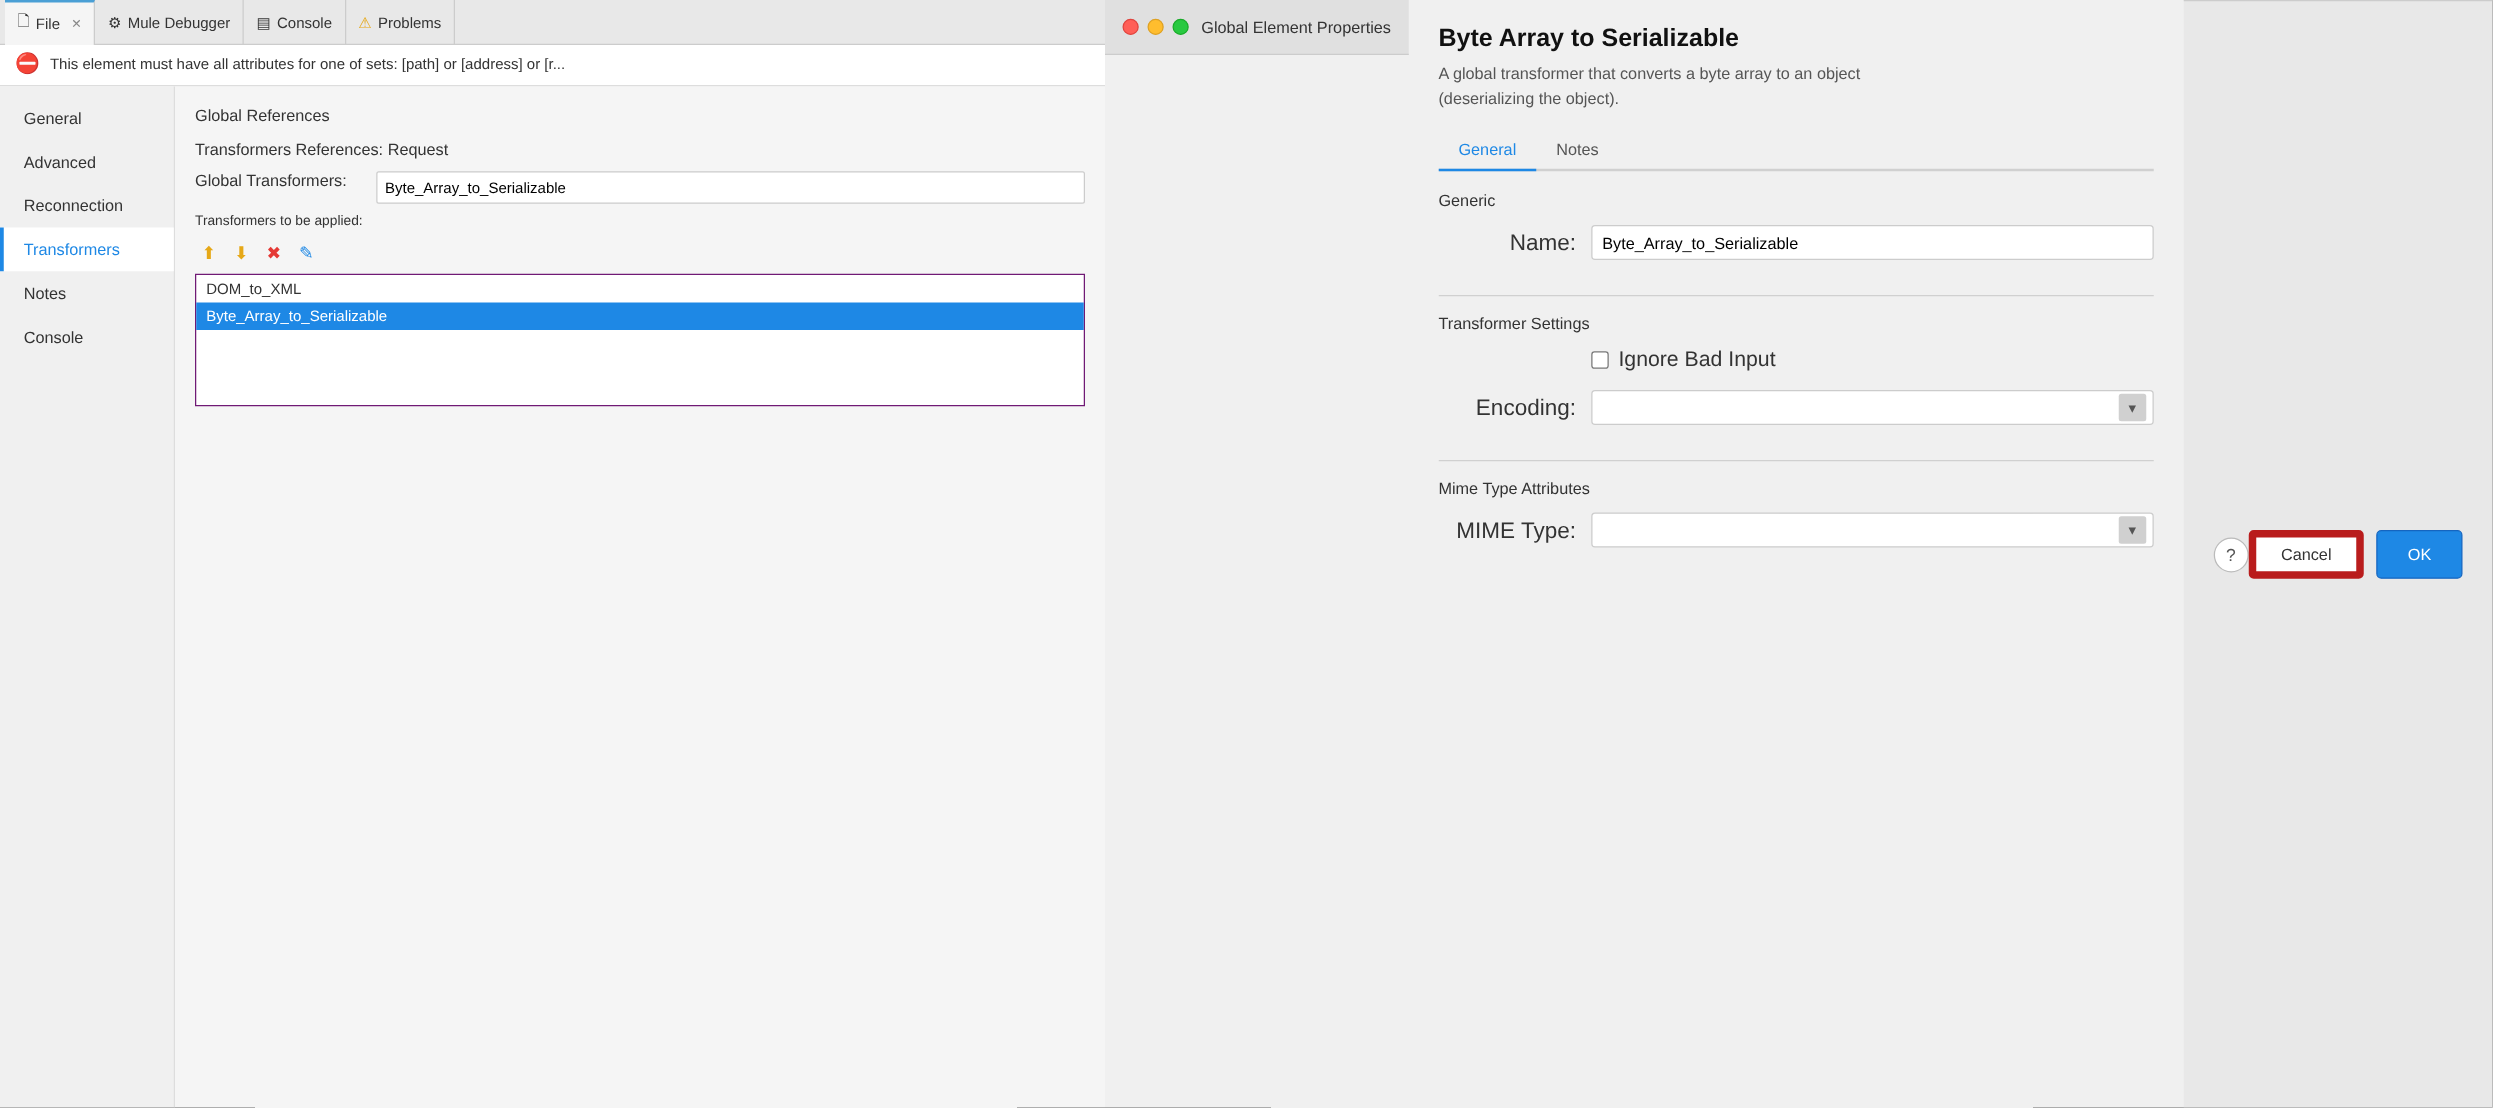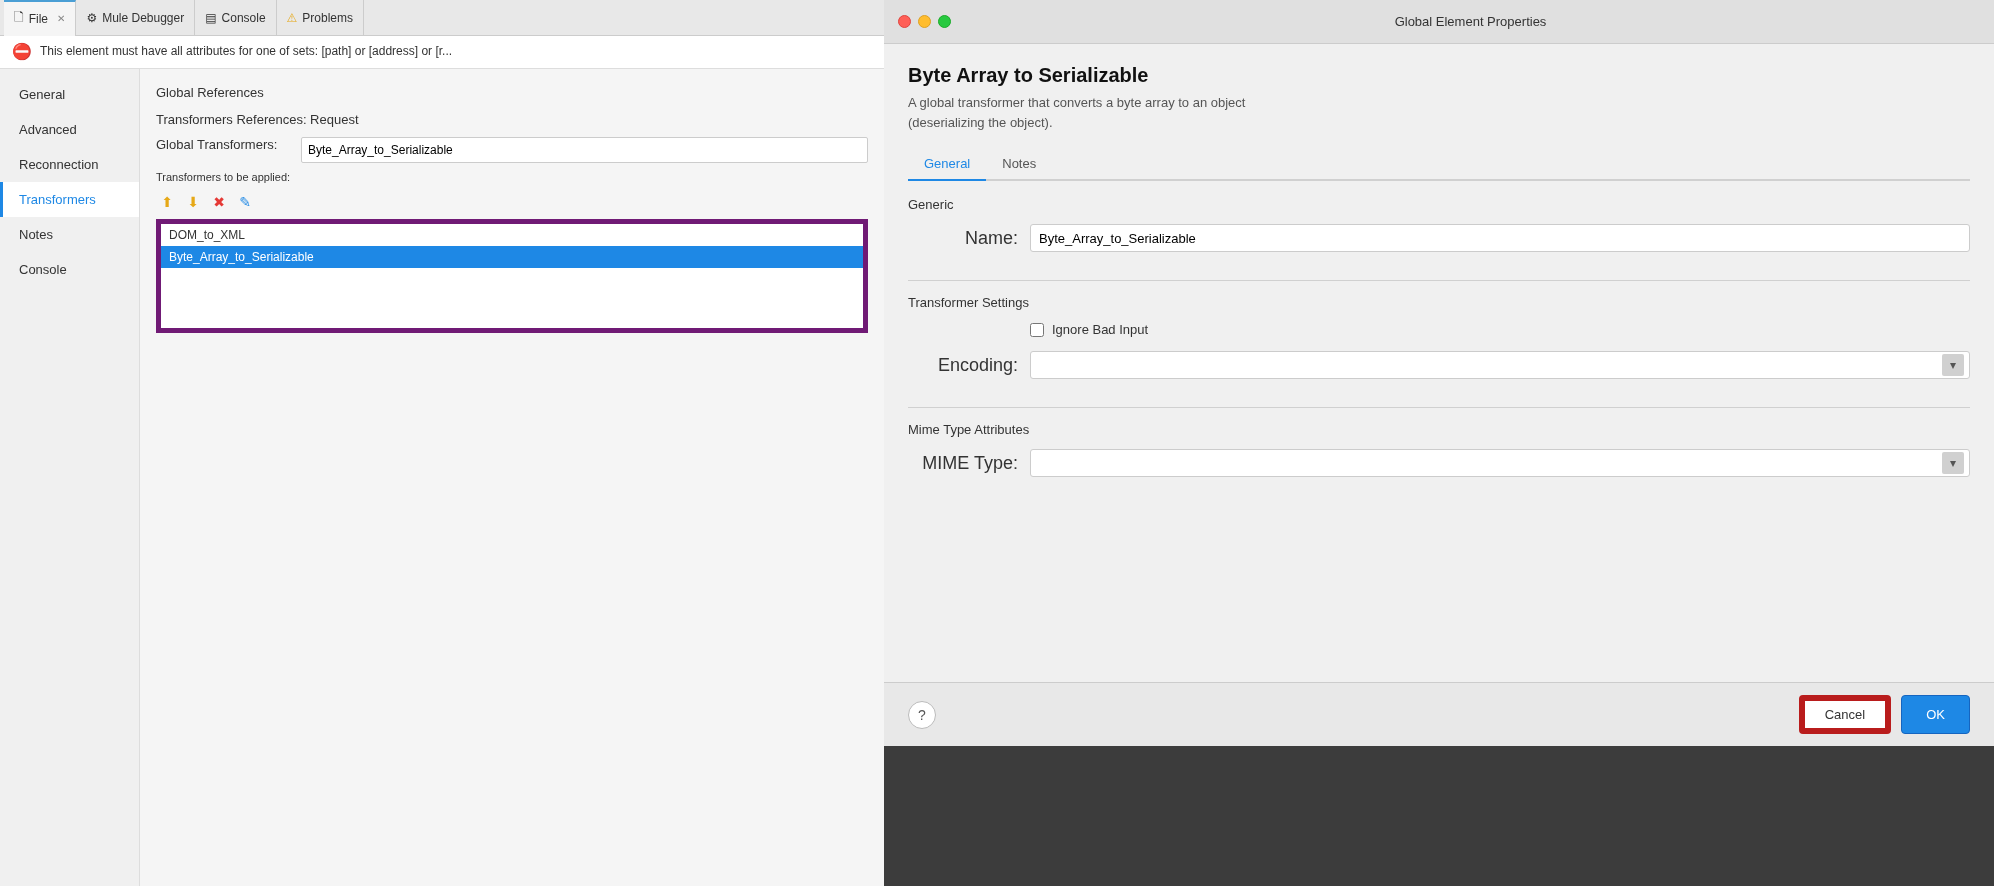--- a/index.html
+++ b/index.html
@@ -153,43 +153,43 @@
     .toolbar-btn {
       width: 22px;
       height: 22px;
       cursor: pointer;
       display: flex;
       align-items: center;
       justify-content: center;
       font-size: 14px;
     }
     .list-container {
-      border: 5px solid #701a75;
+      border: 1px solid #701a75;
       background: #fff;
       min-height: 100px;
     }
     .list-item {
       padding: 4px 8px;
       font-size: 12px;
       color: #333;
     }
     .list-item.selected {
       background: #1e88e5;
       color: #fff;
     }
 
     
     .modal-overlay {
       position: absolute;
       left: 884px; top: 0;
       width: 1110px;
-      height: 746px;
+      height: 886px;
       background: #f0f0f0;
       display: flex;
-      flex-direction: column;
+      flex-direction: row;
     }
 
     
     .modal-titlebar {
       background: #e0e0e0;
       height: 44px;
       display: flex;
       align-items: center;
       padding: 0 14px;
       border-bottom: 1px solid #ccc;
@@ -322,21 +322,21 @@
       gap: 8px;
       margin-bottom: 14px;
       margin-left: 122px;
     }
     .checkbox-row input[type="checkbox"] {
       width: 14px;
       height: 14px;
       cursor: pointer;
     }
     .checkbox-label {
-      font-size: 13px;
+      font-size: 17px;
       color: #333;
     }
 
     .section-separator {
       border: none;
       border-top: 1px solid #d0d0d0;
       margin: 14px 0;
     }
 
     

